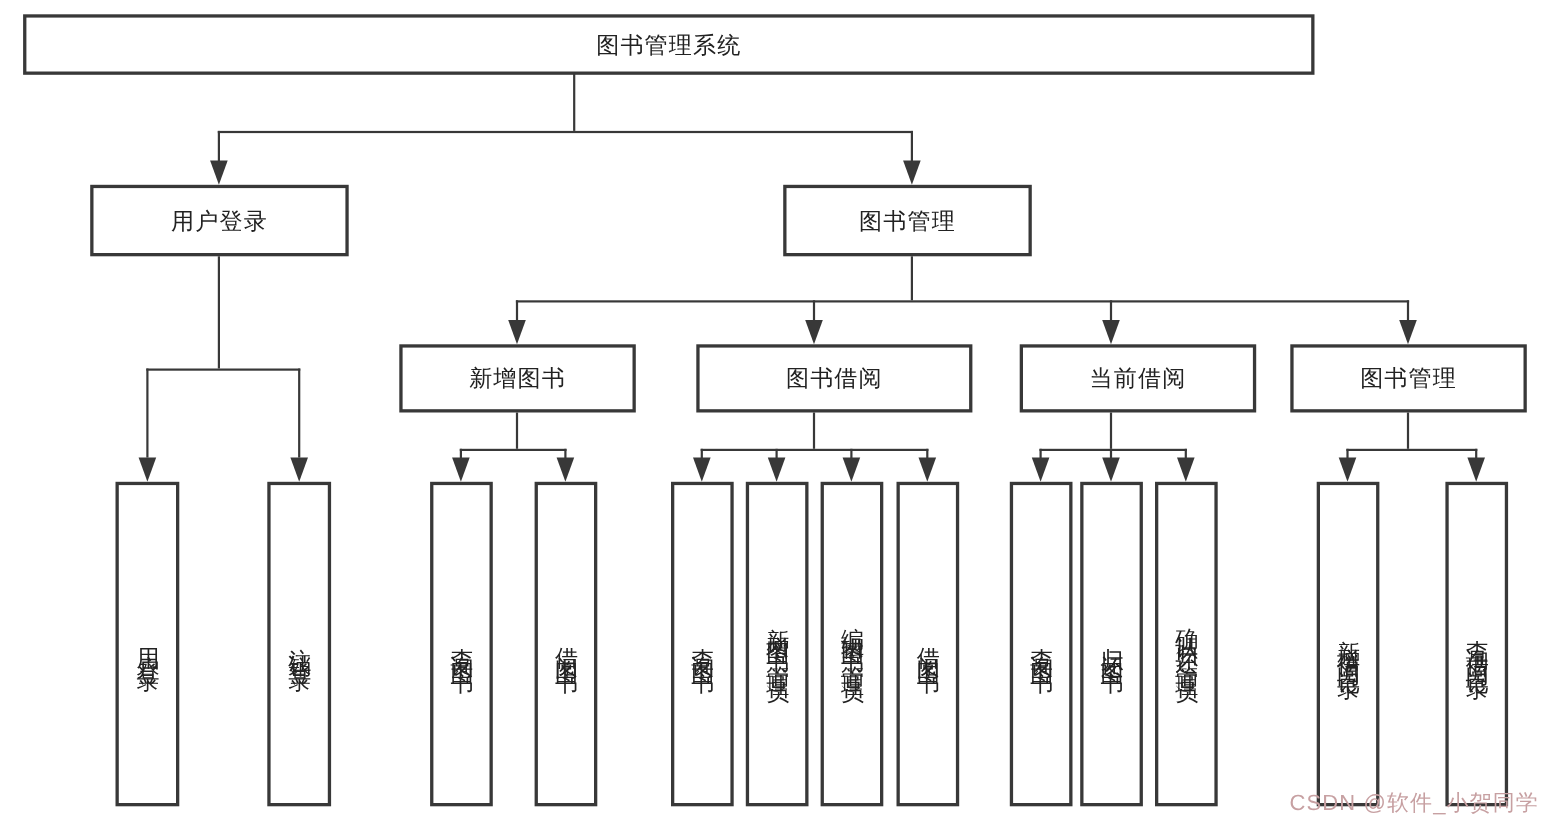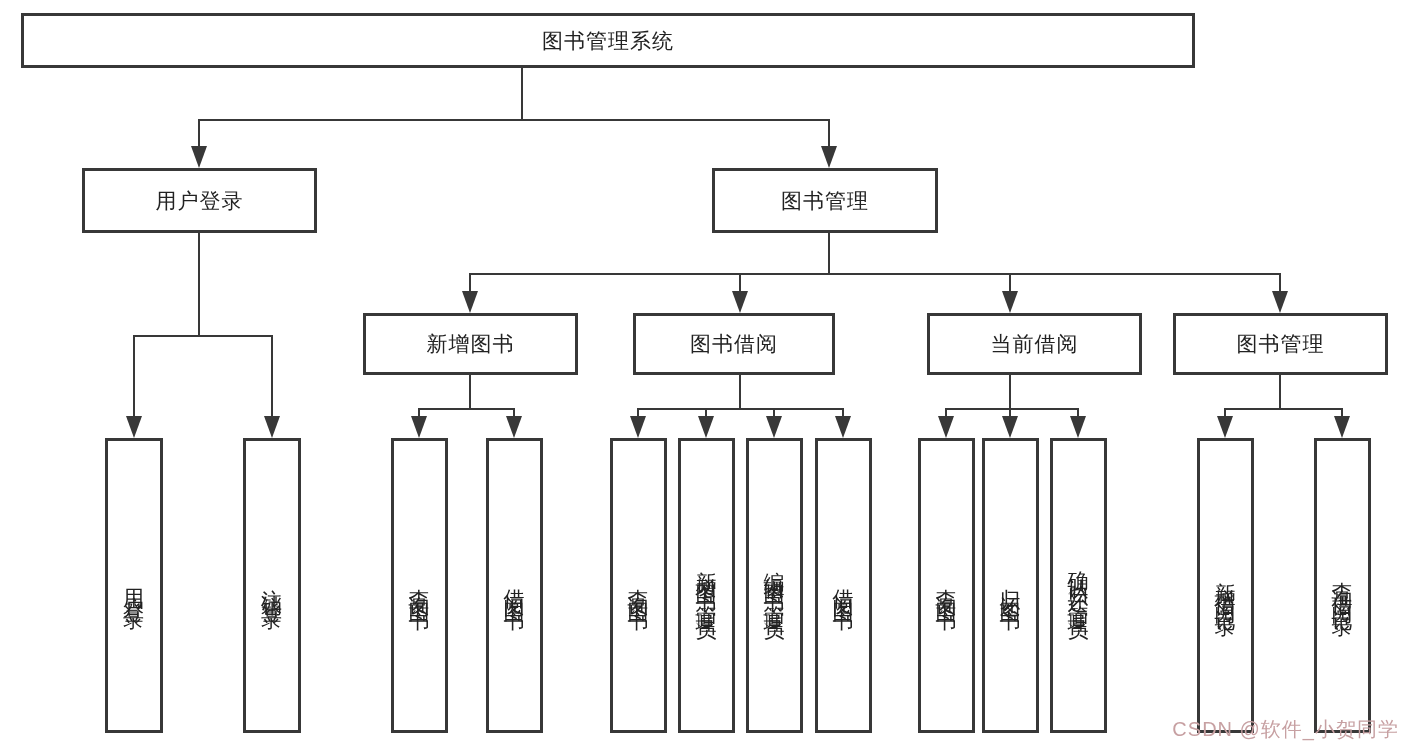--- a/index.html
+++ b/index.html
@@ -68,21 +68,21 @@
   <div class="ln-v" style="left:469px;top:273px;height:20px;"></div>
   <div class="ln-v" style="left:739px;top:273px;height:20px;"></div>
   <div class="ln-v" style="left:1009px;top:273px;height:20px;"></div>
   <div class="ln-v" style="left:1279px;top:273px;height:20px;"></div>
   <div class="arrow" style="left:462px;top:291px;"></div>
   <div class="arrow" style="left:732px;top:291px;"></div>
   <div class="arrow" style="left:1002px;top:291px;"></div>
   <div class="arrow" style="left:1272px;top:291px;"></div>
 
   <div class="hbox" style="left:363px;top:313px;width:215px;height:62px;">新增图书</div>
-  <div class="hbox" style="left:633px;top:313px;width:202px;height:62px;">图书借阅</div>
+  <div class="hbox" style="left:633px;top:313px;width:251px;height:62px;">图书借阅</div>
   <div class="hbox" style="left:903px;top:313px;width:215px;height:62px;margin-left:24px;">当前借阅</div>
   <div class="hbox" style="left:1173px;top:313px;width:215px;height:62px;">图书管理</div>
 
   <div class="ln-v" style="left:469px;top:375px;height:33px;"></div>
   <div class="ln-h" style="left:418px;top:408px;width:97px;"></div>
   <div class="ln-v" style="left:418px;top:408px;height:10px;"></div>
   <div class="ln-v" style="left:513px;top:408px;height:10px;"></div>
   <div class="arrow" style="left:411px;top:416px;"></div>
   <div class="arrow" style="left:506px;top:416px;"></div>
 

